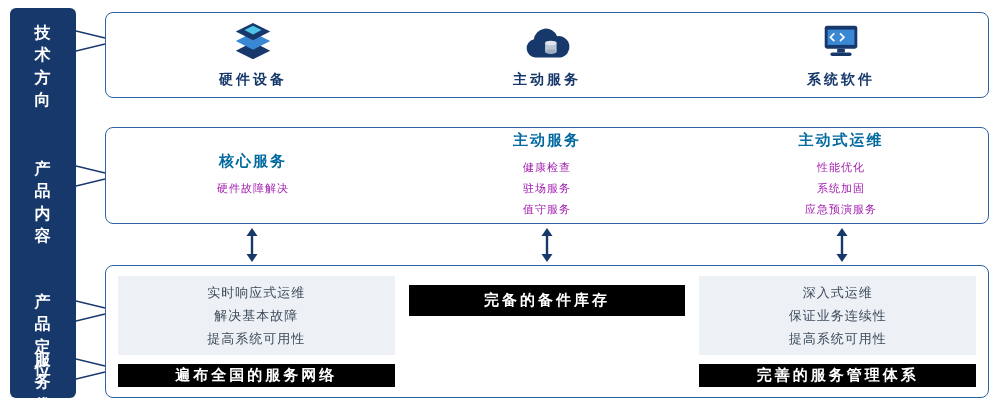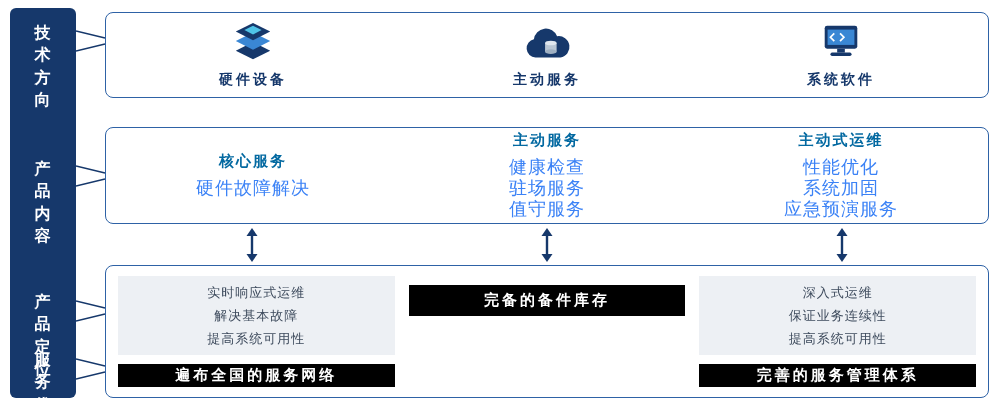--- a/index.html
+++ b/index.html
@@ -26,21 +26,21 @@
   .col { flex:1 1 0; display:flex; flex-direction:column; align-items:center; justify-content:center; }
 
   
   .tech-item { gap:6px; }
   .tech-icon { width:50px; height:44px; display:flex; align-items:center; justify-content:center; }
   .tech-label { font-size:14px; font-weight:bold; color:#16386b; letter-spacing:3px; }
 
   
   .content-col { padding:10px 0; }
   .content-title { font-size:15px; font-weight:bold; color:#0369a1; letter-spacing:2px; margin-bottom:7px; }
-  .content-line { font-size:18px; color:#3b82f6; line-height:21px; letter-spacing:1px; }
+  .content-line { font-size:11px; color:#a21caf; line-height:21px; letter-spacing:1px; }
 
   
   .arrow-row { position:absolute; left:105px; top:227px; width:884px; height:36px; display:flex; }
   .arrow-cell { flex:1 1 0; display:flex; align-items:center; justify-content:center; }
 
   
   .bottom-col { justify-content:stretch; }
   .gray-panel { width:100%; flex:1 1 auto; background:#edf0f4; display:flex; flex-direction:column;
                 align-items:center; justify-content:center; gap:2px; padding:6px 4px; }
   .gray-line { font-size:13px; color:#3d4a5c; line-height:21px; letter-spacing:1px; }

